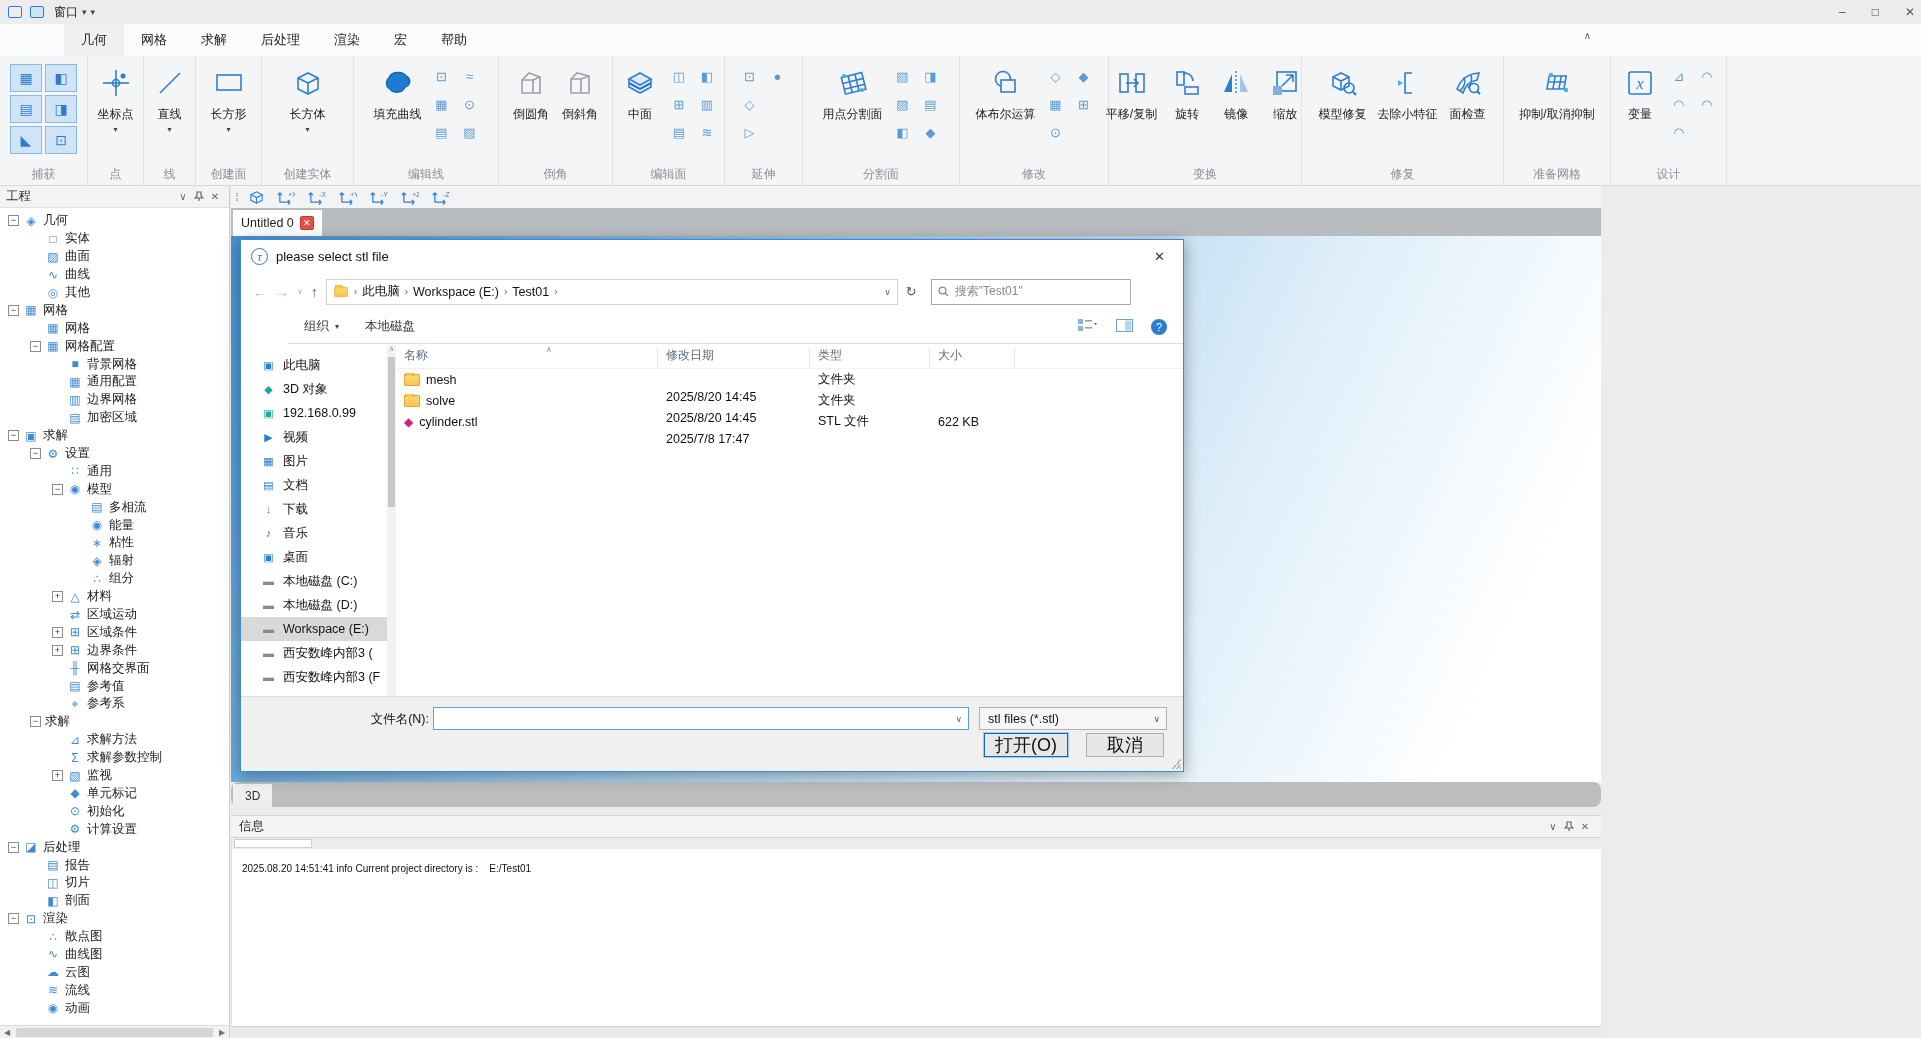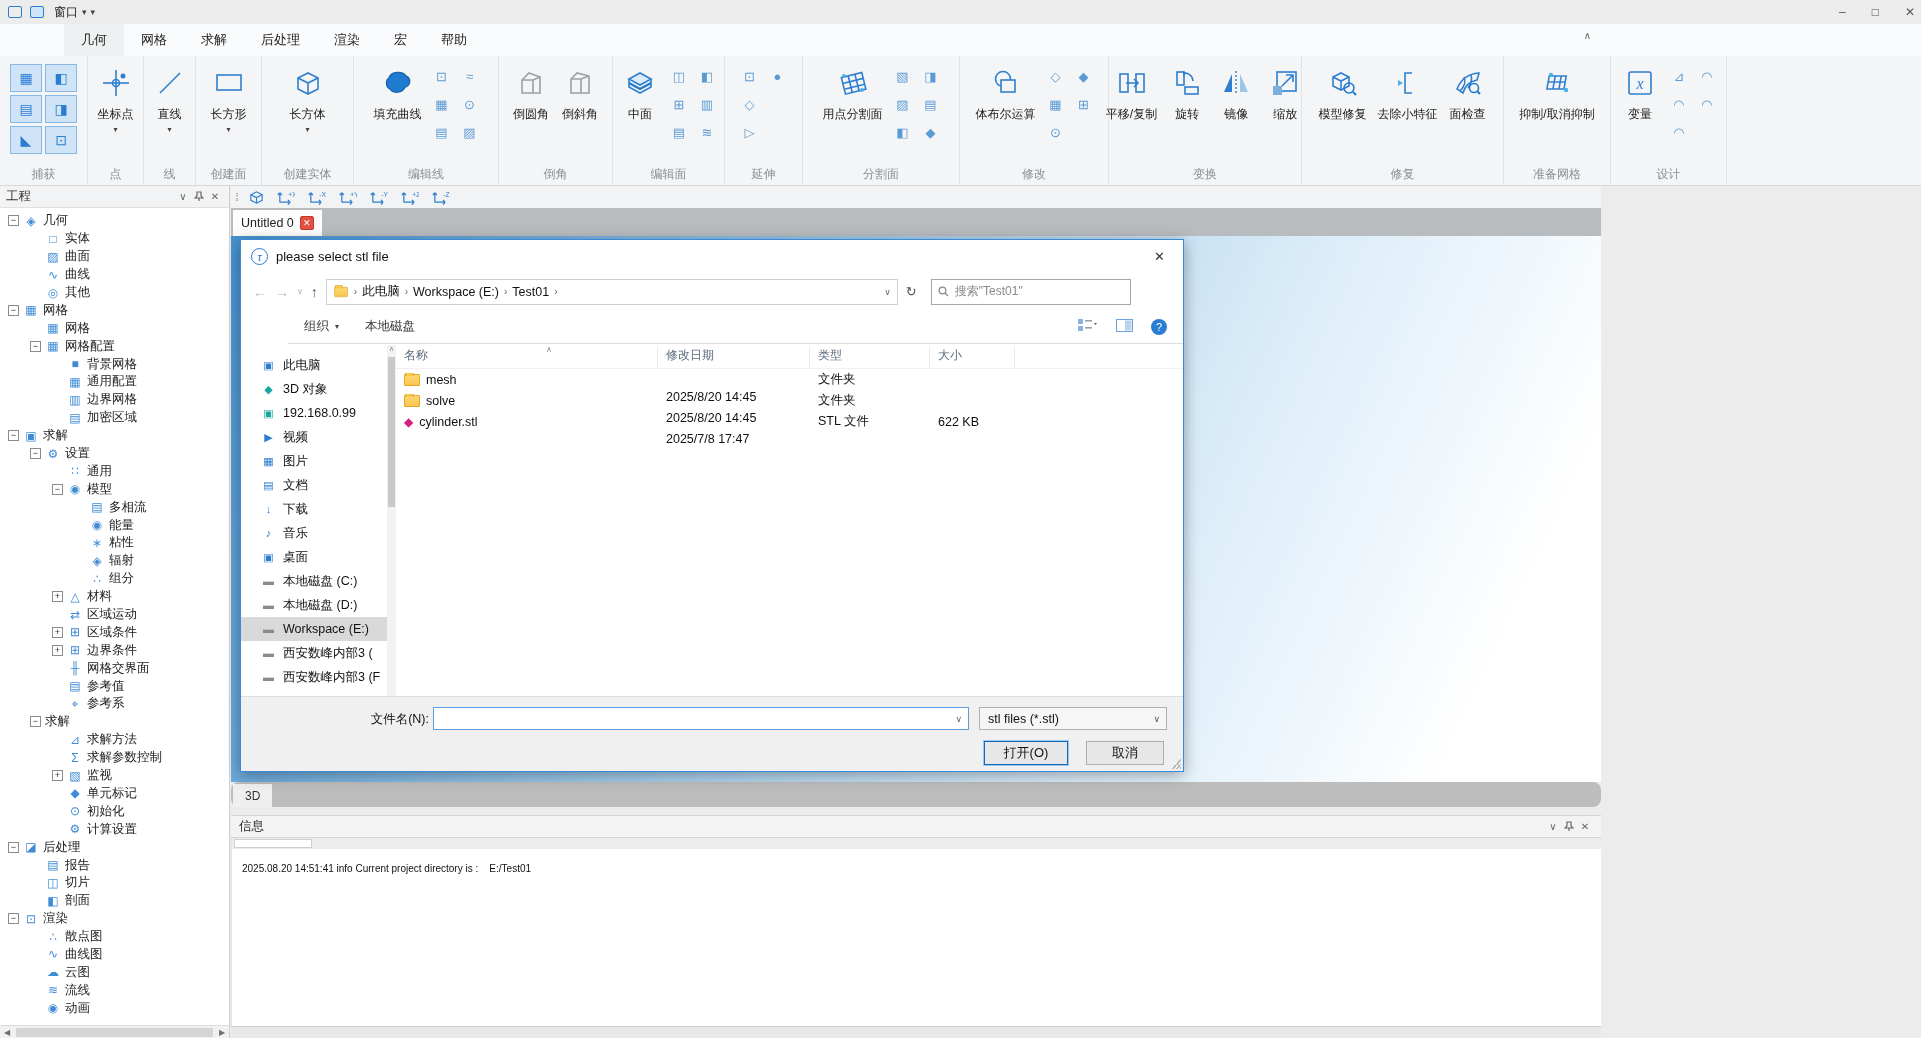--- a/index.html
+++ b/index.html
@@ -118,21 +118,21 @@
   .ico-folder::before { content:""; position:absolute; left:0; top:-3px; width:7px; height:3px; background:#f7c64e; border:1px solid #e0a92a; border-bottom:none; border-radius:1px 1px 0 0; }
   .ico-stl { color:#d81b7f; font-size:12px; flex:0 0 auto; }
   #dlg-bottom { position:absolute; left:0; top:456px; width:942px; height:75px; background:#f0f0f0; border-top:1px solid #dcdcdc; }
   #fname-label { position:absolute; left:100px; top:14px; width:88px; text-align:right; font-size:12.5px; color:#111; }
   #fname-input { position:absolute; left:192px; top:10px; width:536px; height:23px; background:#fff; border:1px solid #5e9ede; display:flex; align-items:center; }
   #fname-value { flex:1; font-size:12.5px; color:#111; padding:0 6px; }
   #fname-caret { font-size:9px; color:#666; padding-right:6px; }
   #ftype-select { position:absolute; left:738px; top:10px; width:188px; height:23px; background:#f6f6f6; border:1px solid #b0b0b0; display:flex; align-items:center; }
   #ftype-value { flex:1; font-size:12.5px; color:#111; padding:0 8px; }
   #ftype-caret { font-size:9px; color:#555; padding-right:6px; }
-  .dlg-btn { position:absolute; top:44px; height:24px; background:#e7e7e7; border:1px solid #adadad; font-size:13px; color:#111; display:flex; align-items:center; justify-content:center; }
+  .dlg-btn { position:absolute; top:36px; height:24px; background:#e7e7e7; border:1px solid #adadad; font-size:18px; color:#111; display:flex; align-items:center; justify-content:center; }
   #btn-open { left:743px; width:84px; border:1px solid #0f6cbd; outline:1px solid #9ec7ef; }
   #btn-cancel { left:845px; width:78px; }
   #dlg-grip { position:absolute; right:2px; bottom:2px; width:10px; height:10px; background:
     linear-gradient(135deg, transparent 0 50%, #b5b5b5 50% 60%, transparent 60% 70%, #b5b5b5 70% 80%, transparent 80% 90%, #b5b5b5 90%); }
 
   svg.blue { stroke:#2f7fd0; fill:none; stroke-width:1.6; }
   svg.gray { stroke:#9aa0a6; fill:none; stroke-width:1.6; }
 </style>
 </head>
 <body>

